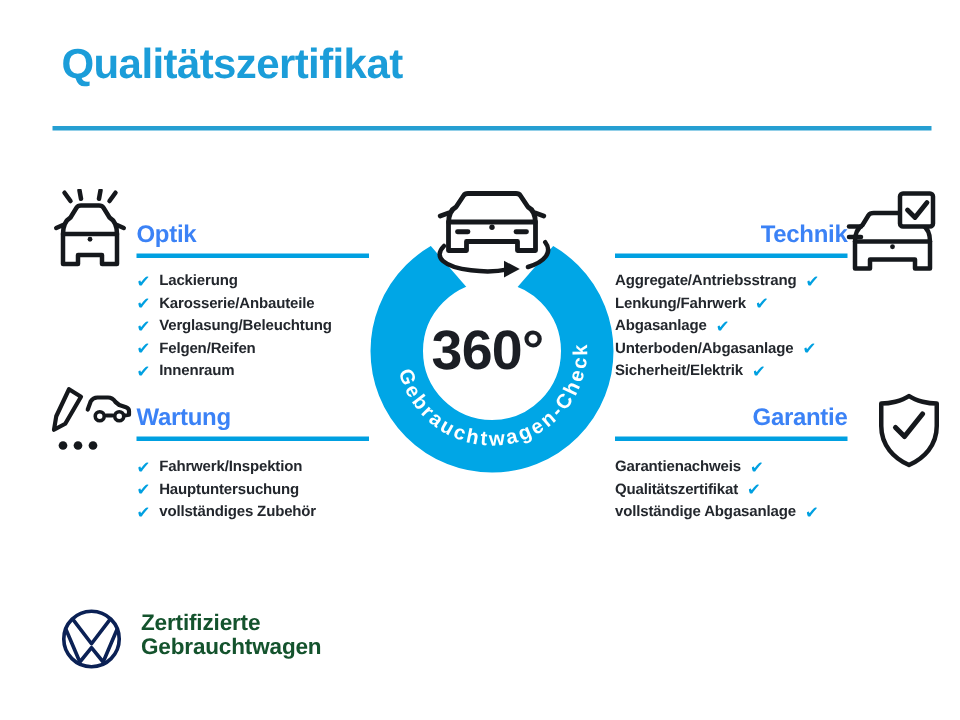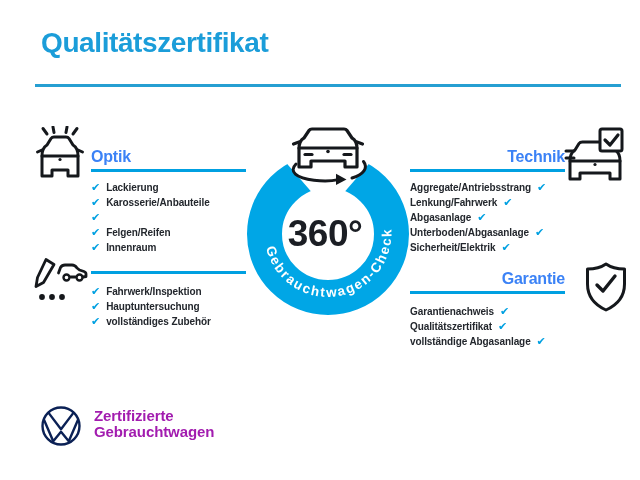--- a/index.html
+++ b/index.html
@@ -52,21 +52,21 @@
     font-size:13.5px;font-weight:700;letter-spacing:1.8px;fill:#ffffff;
   }
   .degree-text{
     font-family:"Liberation Sans","DejaVu Sans",sans-serif;
     font-size:37px;font-weight:700;fill:#1B1E24;letter-spacing:-0.5px;
   }
   
   #footer-logo{position:absolute;left:32px;top:405px;}
   .footer-text{
     position:absolute;left:86px;top:408px;margin:0;
-    font-size:15px;line-height:16px;font-weight:700;color:#a21caf;letter-spacing:-0.1px;
+    font-size:15px;line-height:16px;font-weight:700;color:#14532d;letter-spacing:-0.1px;
   }
 </style>
 </head>
 <body>
 
 <div class="page">
 
   <h1 class="title">Qualitätszertifikat</h1>
   <div class="title-rule"></div>
 
@@ -147,20 +147,21 @@
         <div class="item">
           <span class="check">✔</span>
           <span>Lackierung</span>
         </div>
         <div class="item">
           <span class="check">✔</span>
           <span>Karosserie/Anbauteile</span>
         </div>
         <div class="item">
           <span class="check">✔</span>
+          <span>Verglasung/Beleuchtung</span>
         </div>
         <div class="item">
           <span class="check">✔</span>
           <span>Felgen/Reifen</span>
         </div>
         <div class="item">
           <span class="check">✔</span>
           <span>Innenraum</span>
         </div>
       </div>
@@ -187,20 +188,21 @@
           <span class="check">✔</span>
         </div>
         <div class="item">
           <span>Sicherheit/Elektrik</span>
           <span class="check">✔</span>
         </div>
       </div>
   </div>
 
   <div class="sec bottom" id="sec-wartung">
+    <h2>Wartung</h2>
     <div class="rule2"></div>
     <div class="checklist">
         <div class="item">
           <span class="check">✔</span>
           <span>Fahrwerk/Inspektion</span>
         </div>
         <div class="item">
           <span class="check">✔</span>
           <span>Hauptuntersuchung</span>
         </div>

